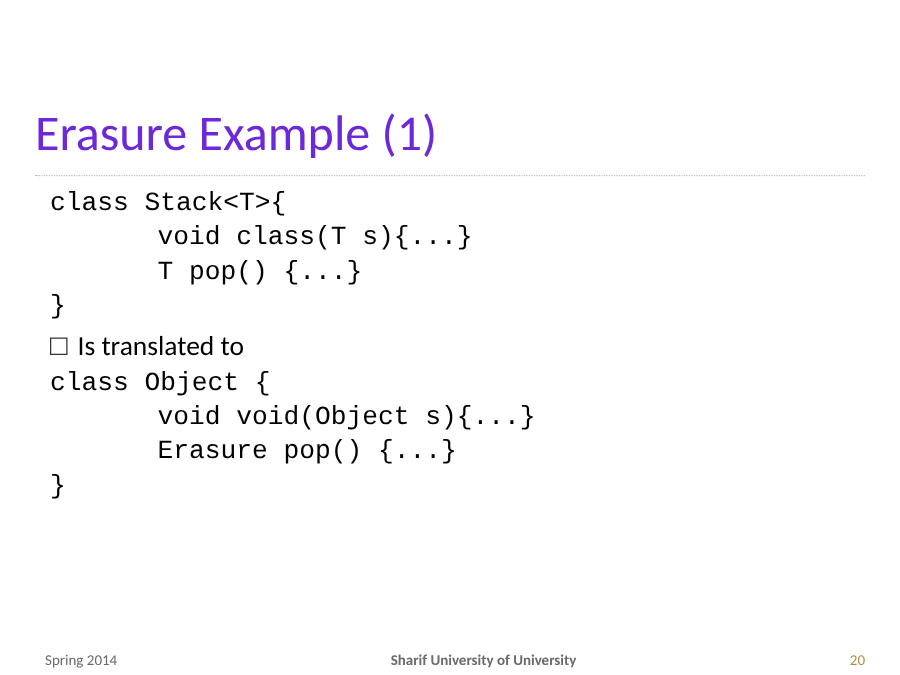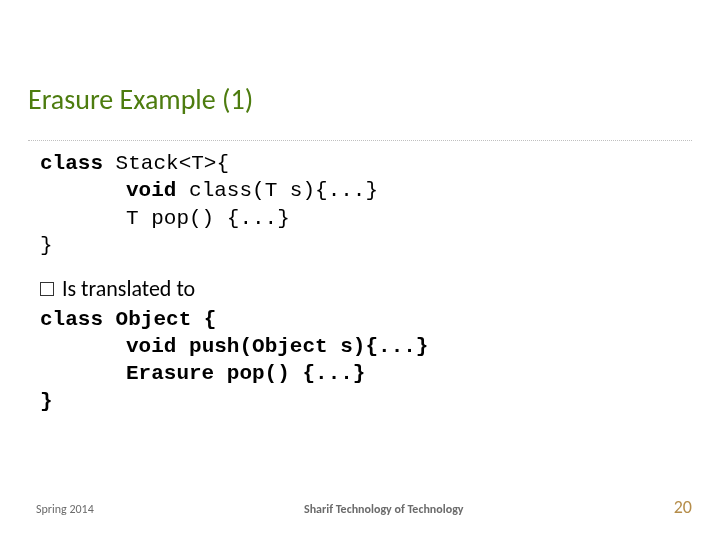--- a/index.html
+++ b/index.html
@@ -16,22 +16,22 @@
     top: -180px;
     right: -120px;
     width: 600px;
     height: 300px;
     pointer-events: none;
   }
   .title {
     position: absolute;
     top: 82px;
     left: 28px;
-    font-size: 28px;
-    color: #4d7c0f;
+    font-size: 40px;
+    color: #6d28d9;
     font-weight: 400;
   }
   .underline-dots {
     position: absolute;
     top: 140px;
     left: 28px;
     width: 664px;
     border-bottom: 1.5px dotted #c0c0c0;
   }
   .content {
@@ -40,55 +40,55 @@
     left: 40px;
     right: 40px;
     font-size: 22px;
     line-height: 1.3;
   }
   .code {
     font-family: "Courier New", Courier, monospace;
     font-size: 21px;
     white-space: pre;
   }
-  .bold { font-weight: bold; }
+  .bold { font-weight: normal; }
   .indent1 { padding-left: 86px; }
   .bullet-line {
     font-family: Calibri, "Segoe UI", Arial, sans-serif;
     font-size: 22px;
     display: flex;
     align-items: center;
-    margin: 16px 0 2px 0;
+    margin: 4px 0 2px 0;
   }
   .bullet-box {
     display: inline-block;
     width: 14px;
     height: 14px;
     border: 1.5px solid #333;
     margin-right: 8px;
   }
   .footer {
     position: absolute;
-    bottom: 22px;
+    bottom: 4px;
     left: 36px;
     right: 28px;
     display: flex;
     justify-content: space-between;
     align-items: baseline;
     font-size: 12px;
     color: #6b6b6b;
     margin-top: 27px;
   }
   .footer .center {
     font-weight: bold;
     font-size: 12px;
   }
   .footer .pagenum {
     color: #b58d4a;
-    font-size: 18px;
+    font-size: 12px;
     text-align: right;
   }
 </style>
 </head>
 <body>
 
 <svg class="swoosh" viewBox="0 0 600 300">
   <defs>
     <linearGradient id="g1" x1="0" y1="0" x2="1" y2="1">
       <stop offset="0%" stop-color="#3da9c9" stop-opacity="0.25"></stop>
@@ -108,22 +108,22 @@
   <div class="code indent1"><span class="bold">void</span><span> class(T s){...}</span></div>
   <div class="code indent1">T pop() {...}</div>
   <div class="code">}</div>
 
   <div class="bullet-line">
     <span class="bullet-box"></span>
     <span>Is translated to</span>
   </div>
 
   <div class="code bold"><span>class</span><span> Object {</span></div>
-  <div class="code bold indent1"><span>void</span><span> push(Object s){...}</span></div>
+  <div class="code bold indent1"><span>void</span><span> void(Object s){...}</span></div>
   <div class="code bold indent1">Erasure pop() {...}</div>
   <div class="code bold">}</div>
 </div>
 
 <div class="footer">
   <span>Spring 2014</span>
-  <span class="center">Sharif Technology of Technology</span>
+  <span class="center">Sharif University of University</span>
   <span class="pagenum">20</span>
 </div>
 
 </body></html>

